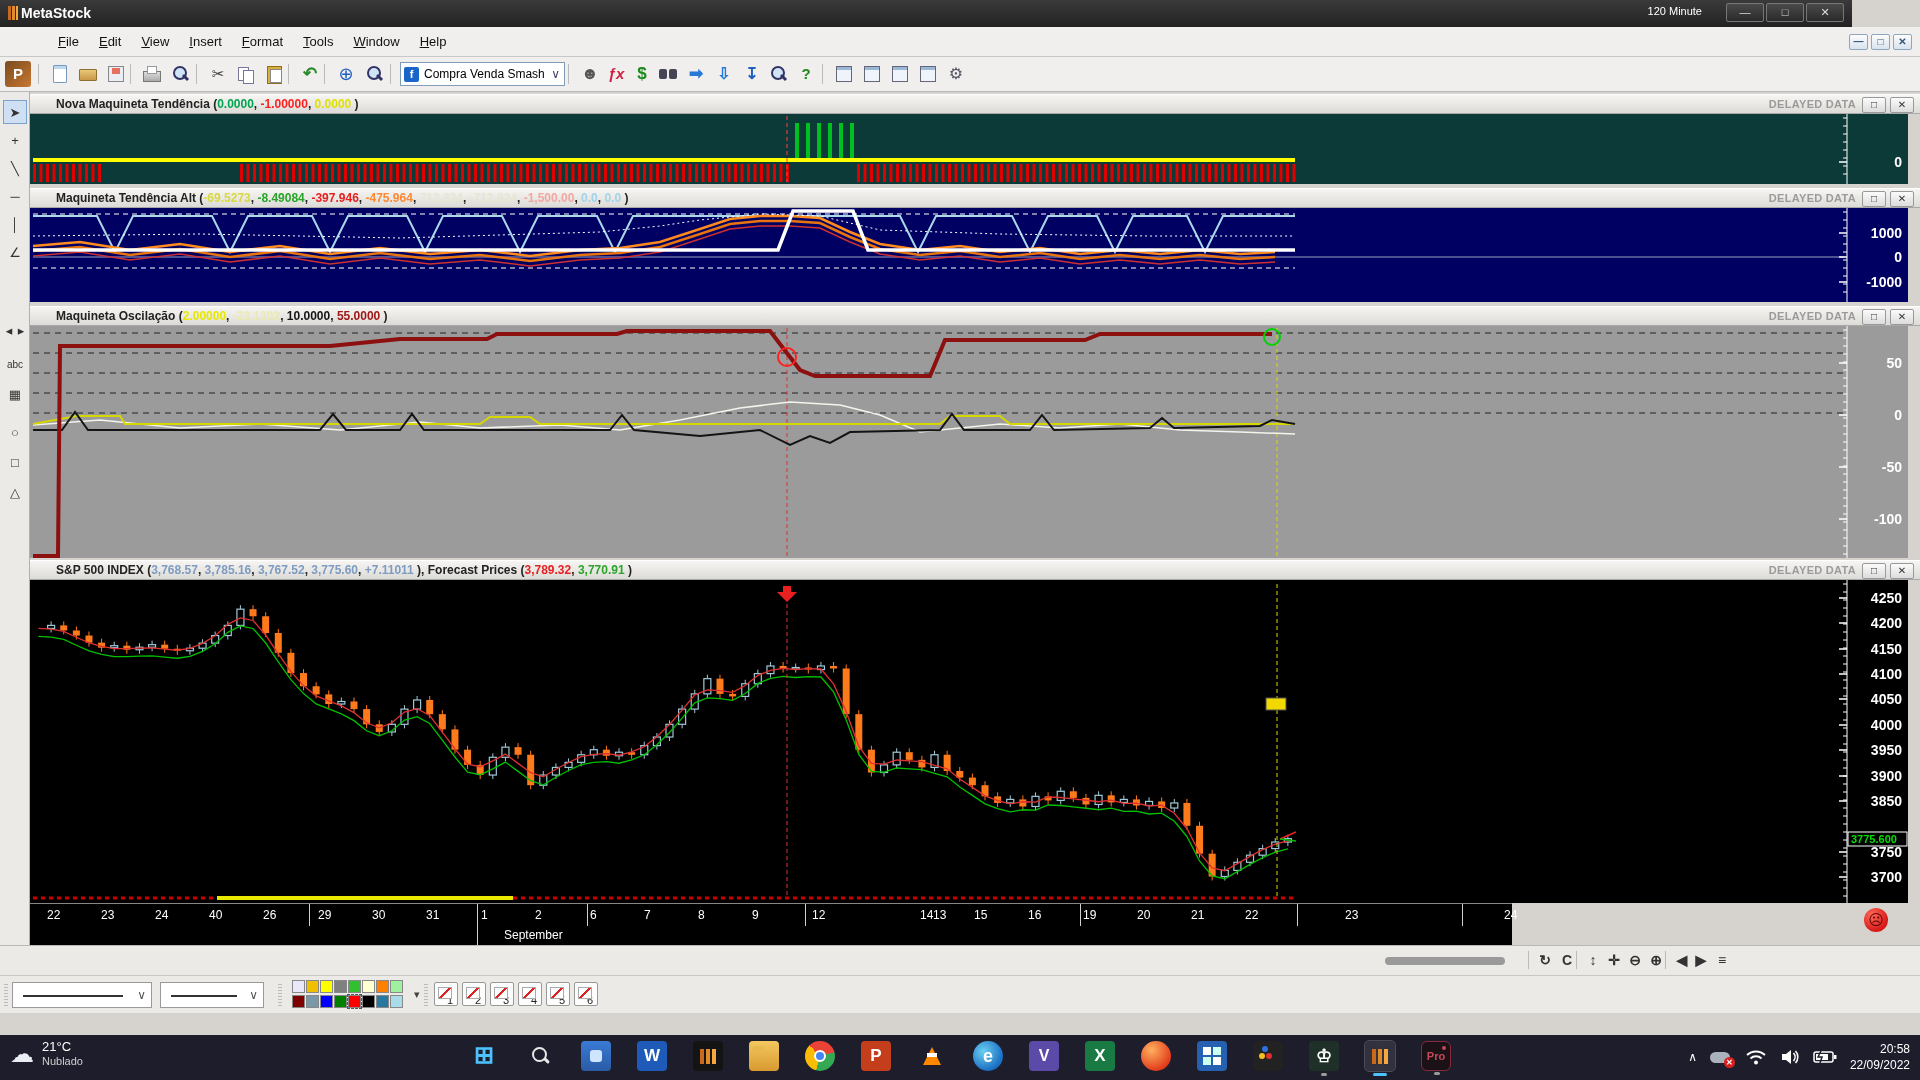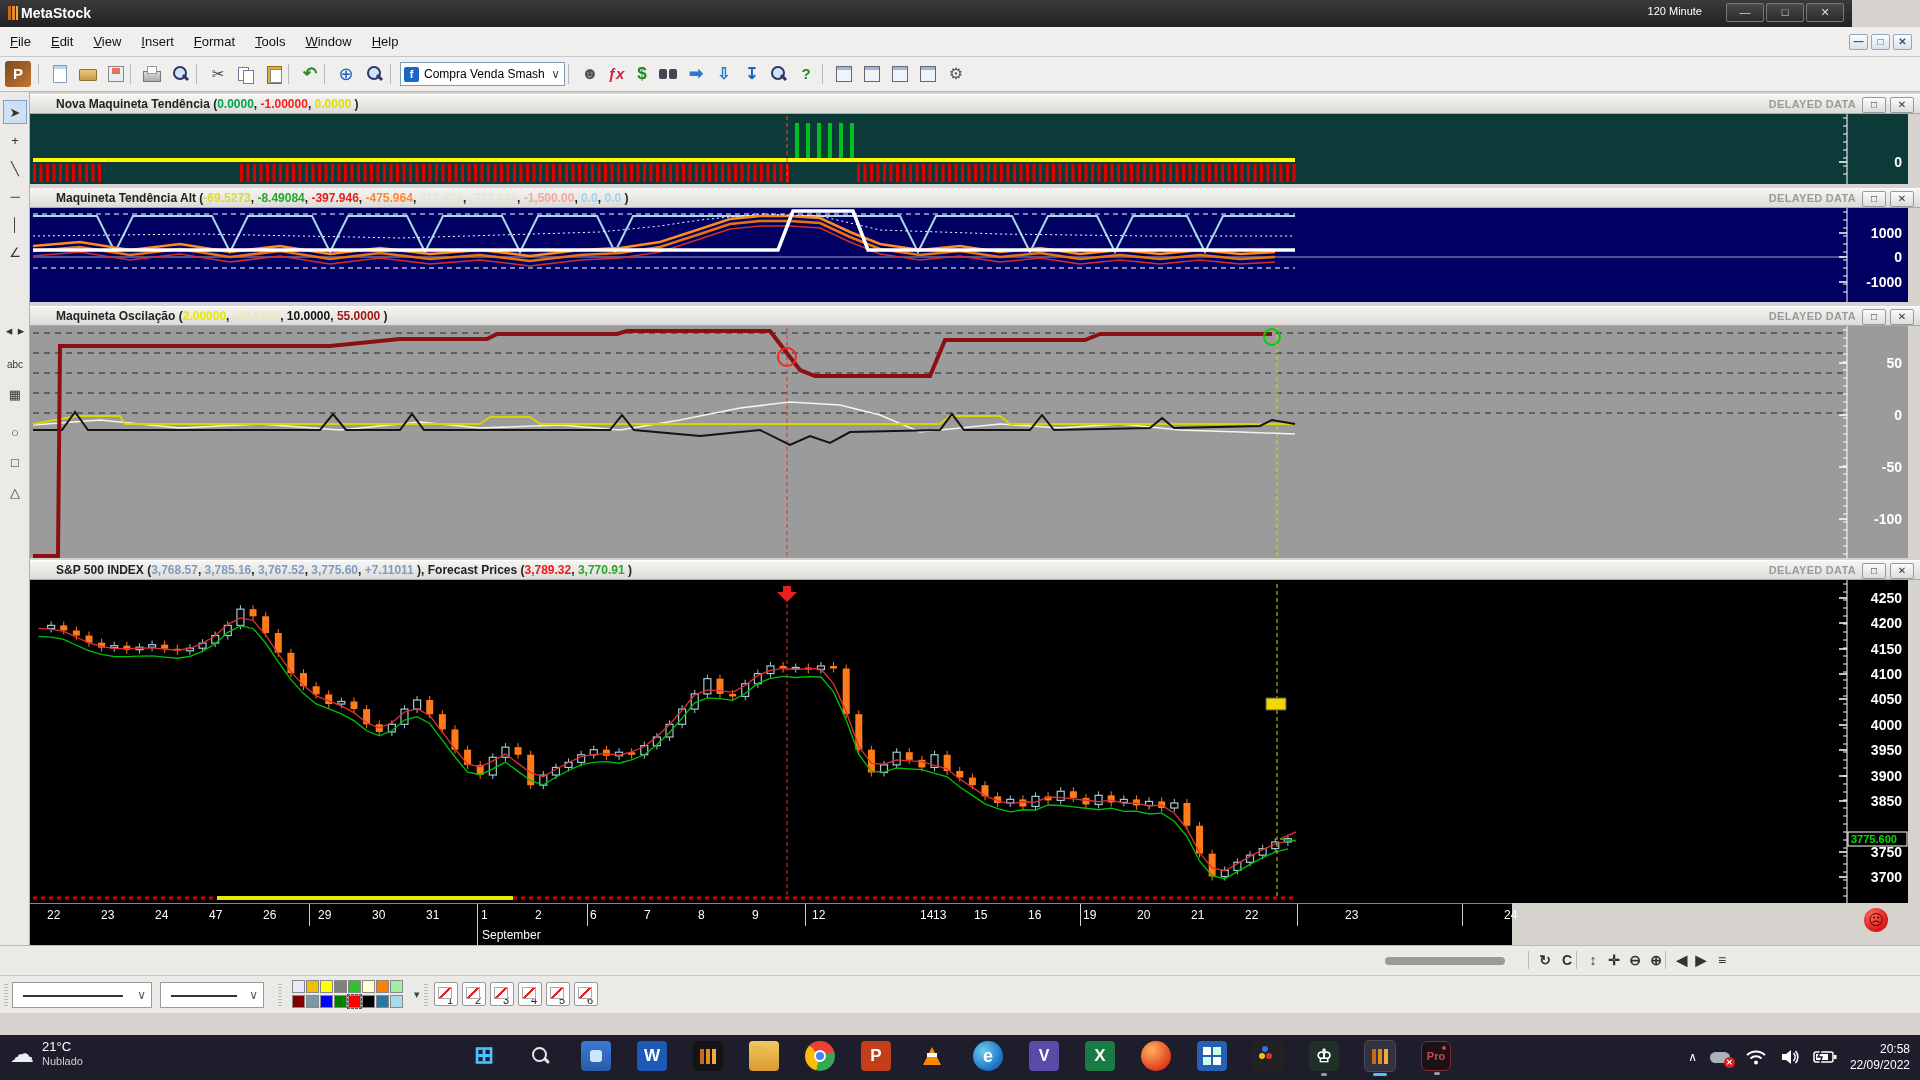--- a/index.html
+++ b/index.html
@@ -12,21 +12,21 @@
   #ms-logo{position:absolute;left:8px;top:4px;height:18px;display:flex;align-items:center;gap:3px;}
   #ms-logo .bars{display:inline-block;width:10px;height:14px;
     background:linear-gradient(90deg,#c86a1e 0 3px,transparent 3px 4px,#e08a2a 4px 7px,transparent 7px 8px,#f0a840 8px 10px);}
   #ms-logo .name{font-size:14px;font-weight:700;color:#fff;}
   #win-title{position:absolute;left:0;right:0;top:5px;text-align:center;font-size:13px;color:#e8e8e8;}
   #periodicity{position:absolute;right:150px;top:5px;font-size:11px;color:#fff;}
   .winbtn{position:absolute;top:3px;width:38px;height:19px;background:linear-gradient(#4a4a4a,#2a2a2a);
     border:1px solid #777;color:#ddd;font-size:11px;text-align:center;line-height:17px;border-radius:2px;}
 
   
-  #menubar{position:absolute;left:0;top:27px;width:1920px;height:30px;background:#f0efed;border-bottom:1px solid #c8c8c8;}
+  #menubar{position:absolute;left:0;top:27px;width:1920px;height:30px;background:#f0efed;border-bottom:1px solid #c8c8c8;padding-left:48px;}
   .menu-item{display:inline-block;padding:7px 10px 0 10px;font-size:13px;color:#111;}
   .menu-item::first-letter{text-decoration:underline;}
   .mdibtn{position:absolute;top:7px;width:19px;height:16px;background:linear-gradient(#fdfdfd,#d8e2ee);
     border:1px solid #8ea6c0;color:#35557a;font-size:10px;text-align:center;line-height:14px;border-radius:2px;font-weight:700;}
 
   
   #toolbar{position:absolute;left:0;top:57px;width:1920px;height:35px;background:#f0efed;border-bottom:1px solid #b8b8b8;}
   .tbi{position:absolute;top:5px;width:24px;height:24px;font-size:15px;text-align:center;line-height:24px;color:#333;}
   .tbsep{position:absolute;top:7px;width:1px;height:20px;background:#bbb;}
   .tbi.ps-tile{background:linear-gradient(135deg,#7a4a20,#c87830);color:#fff;font-weight:700;border-radius:3px;width:26px;height:26px;line-height:26px;top:4px;}
@@ -806,21 +806,21 @@
         <text x="1872" y="302" fill="#fff" font-size="14" font-weight="700" text-anchor="end">3700</text>
         <rect x="1818" y="252" width="59" height="14" fill="#000000" stroke="#ffffff"></rect>
         <text x="1821" y="263" fill="#00e000" font-size="11" font-weight="700">3775.600</text>
       </svg>
     </div>
 
   <div id="daterow">
       <div class="dlabel" style="left: 17px;">22</div>
       <div class="dlabel" style="left: 71px;">23</div>
       <div class="dlabel" style="left: 125px;">24</div>
-      <div class="dlabel" style="left: 179px;">47</div>
+      <div class="dlabel" style="left: 179px;">40</div>
       <div class="dlabel" style="left: 233px;">26</div>
       <div class="dlabel" style="left: 288px;">29</div>
       <div class="dlabel" style="left: 342px;">30</div>
       <div class="dlabel" style="left: 396px;">31</div>
       <div class="dlabel" style="left: 451px;">1</div>
       <div class="dlabel" style="left: 505px;">2</div>
       <div class="dlabel" style="left: 560px;">6</div>
       <div class="dlabel" style="left: 614px;">7</div>
       <div class="dlabel" style="left: 668px;">8</div>
       <div class="dlabel" style="left: 722px;">9</div>
@@ -837,21 +837,21 @@
       <div class="dlabel" style="left: 1474px;">24</div>
       <div class="dsep" style="left: 279px;"></div>
       <div class="dsep" style="left: 447px;"></div>
       <div class="dsep" style="left: 557px;"></div>
       <div class="dsep" style="left: 775px;"></div>
       <div class="dsep" style="left: 1050px;"></div>
       <div class="dsep" style="left: 1267px;"></div>
       <div class="dsep" style="left: 1432px;"></div>
     </div>
   <div id="monthrow">
-    <span id="monthlabel" style="left: 452px;">September</span>
+    <span id="monthlabel" style="left: 474px;">September</span>
   <div class="dsep2" style="left: 447px;"></div>
     </div>
   <div id="redface">☹</div>
 
   <div id="scrollrow">
     <div id="hthumb"></div>
     <div class="scsep" style="left:1528px"></div>
     <div class="scsep" style="left:1576px"></div>
     <div class="scsep" style="left:1665px"></div>
   <div class="scbtn" style="left: 1535px;">↻</div>

